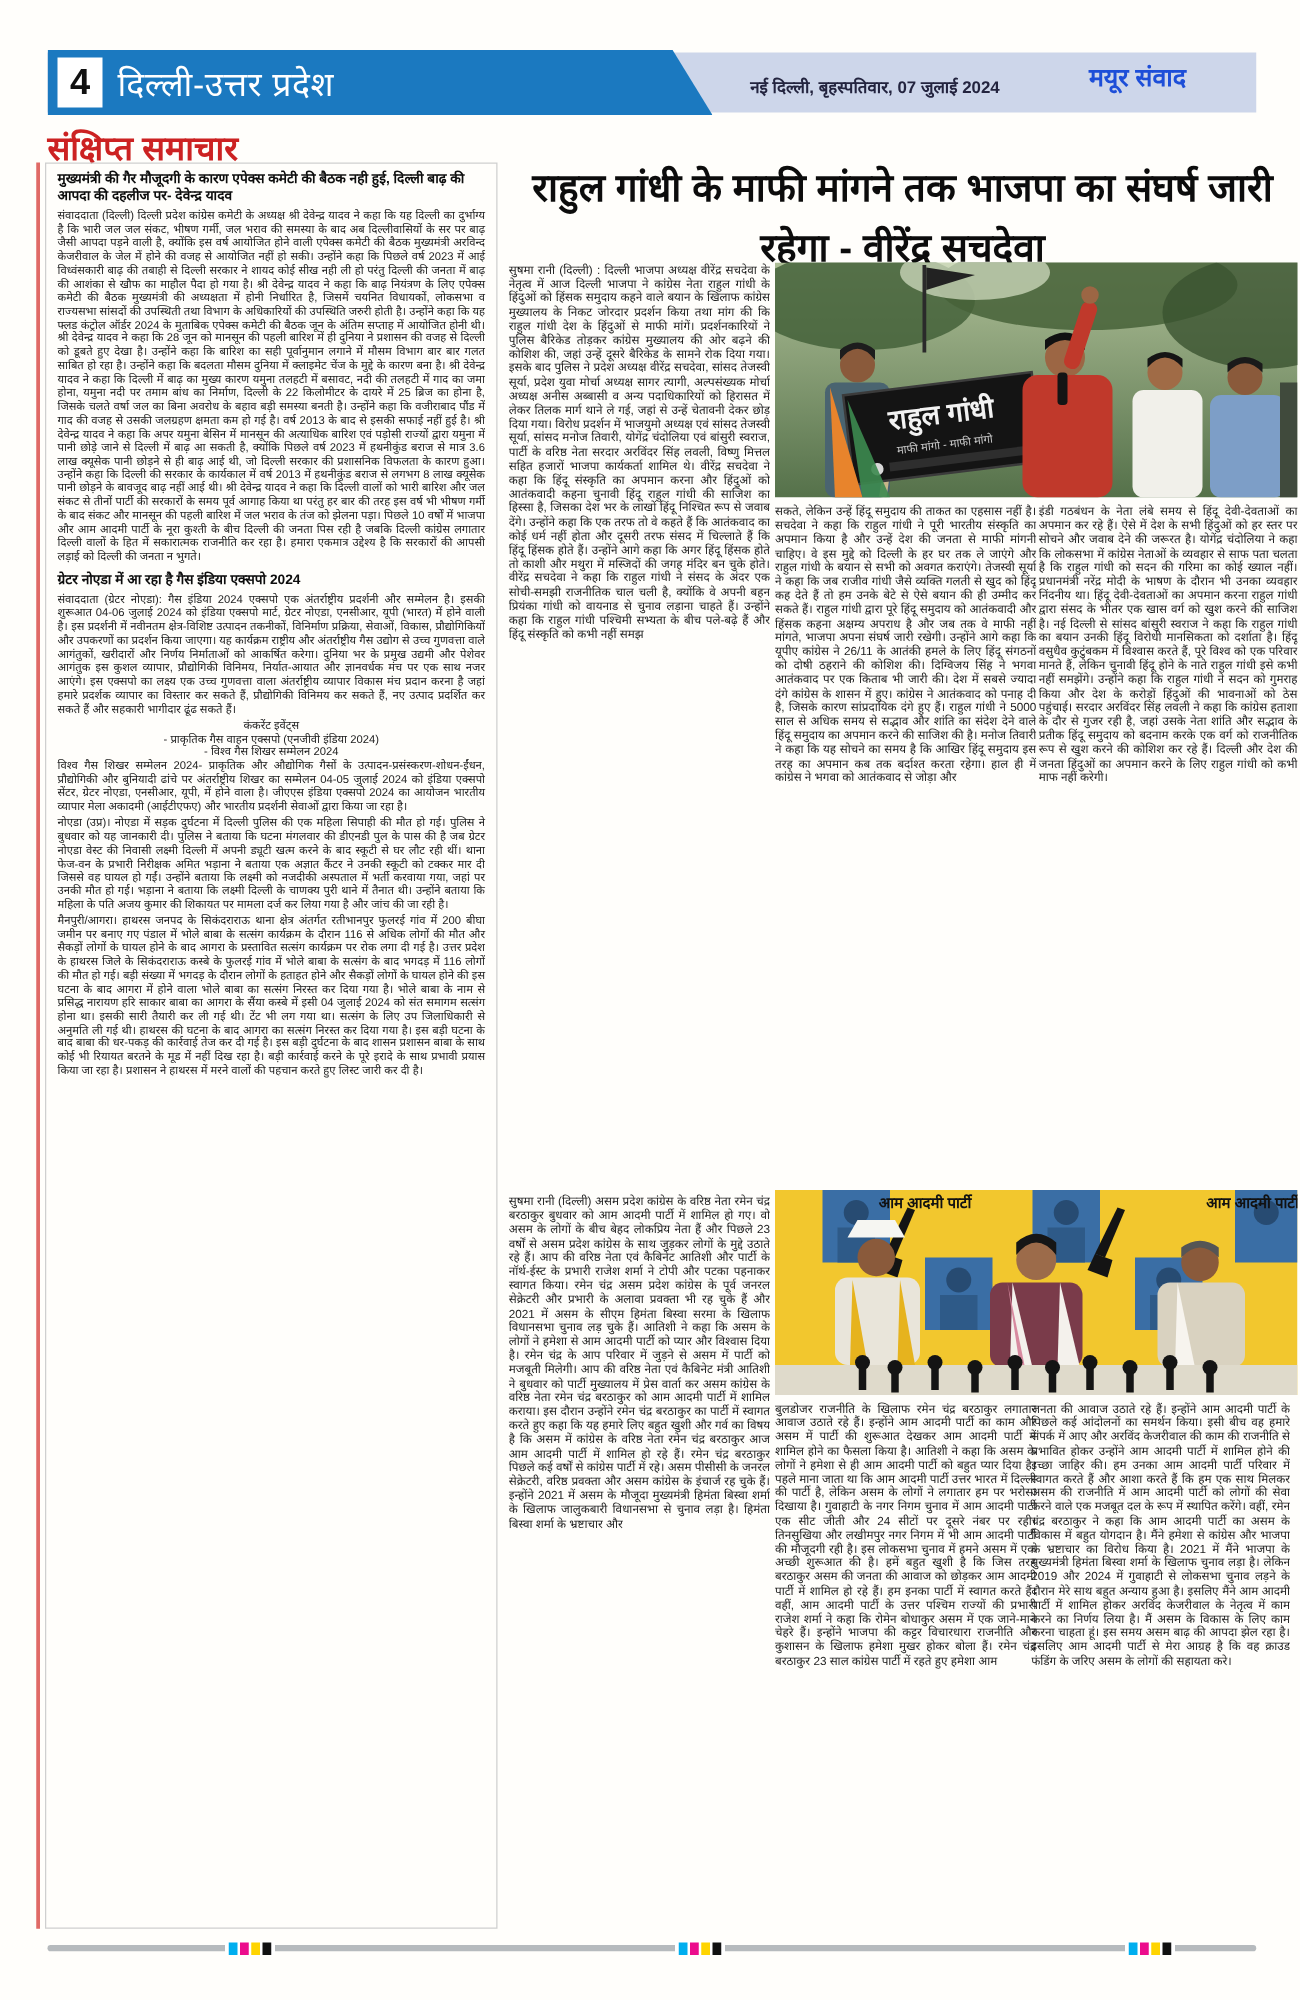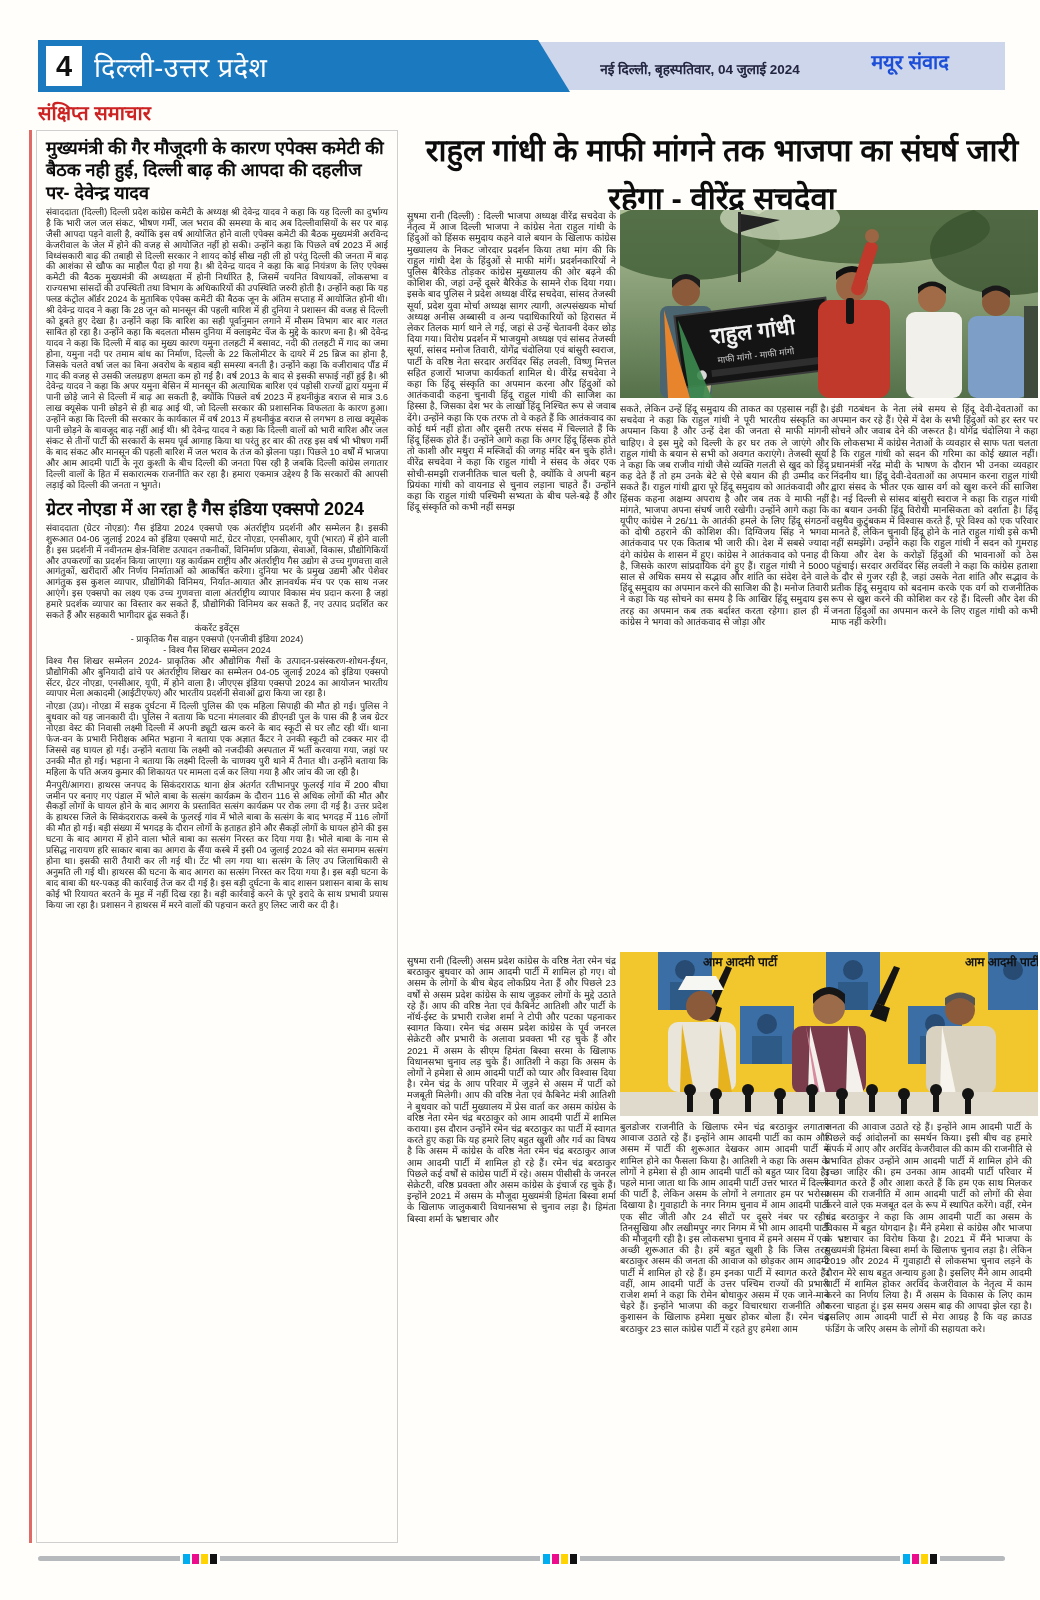--- a/index.html
+++ b/index.html
@@ -12,25 +12,25 @@
         clip-path:polygon(0 0,94% 0,100% 100%,0 100%);display:flex;align-items:center;padding-left:8px;box-sizing:border-box;}
   .mast-pageno{width:36px;height:40px;background:#ffffff;color:#111;font-size:29px;font-weight:bold;
         display:flex;align-items:center;justify-content:center;margin-right:12px;}
   .mast-section{color:#ffffff;font-size:27px;font-weight:normal;letter-spacing:.5px;}
   .mast-date{position:absolute;left:555px;top:60px;width:290px;text-align:center;font-size:13.5px;
         font-weight:bold;color:#23243f;}
   .mast-brand{position:absolute;left:815px;top:48px;width:190px;text-align:center;font-size:20px;
         font-weight:bold;color:#1d4ed8;}
 
   
-  .briefs-label{position:absolute;left:38px;top:99px;font-size:20px;font-weight:bold;color:#cc2222;}
+  .briefs-label{position:absolute;left:38px;top:99px;font-size:27px;font-weight:bold;color:#cc2222;}
   .briefs-redline{position:absolute;left:29px;top:130px;width:3px;height:1413px;background:#e06a66;}
   .briefs-box{position:absolute;left:36px;top:130px;width:362px;height:1413px;border:1px solid #cfcfcf;
         box-sizing:border-box;padding:6px 9px;overflow:hidden;}
-  .brief-hl{font-size:18px;font-weight:bold;line-height:1.24;margin:7px 0 3px 0;color:#0d0d0d;}
+  .brief-hl{font-size:11px;font-weight:bold;line-height:1.24;margin:7px 0 3px 0;color:#0d0d0d;}
   .brief-hl.first{margin-top:0;}
   .brief-body{font-size:9px;line-height:10.9px;text-align:justify;margin:0 0 2px 0;color:#222;}
   .brief-ev{font-size:9px;line-height:10.9px;margin:0;color:#222;text-align:center;}
 
   
   .a-headline{position:absolute;text-align:center;font-weight:bold;color:#0c0c0c;}
   .a1-headline{left:406px;top:106px;width:632px;height:100px;font-size:31px;line-height:48px;}
   .a2-headline{left:406px;top:850px;width:632px;height:98px;font-size:31px;line-height:48px;}
   .news-col{position:absolute;font-size:9.4px;line-height:11.2px;text-align:justify;overflow:hidden;color:#1c1c1c;}
   .a1c1{left:407px;top:210px;width:209px;height:633px;}
@@ -52,21 +52,21 @@
 </head>
 <body>
 
 <div class="page">
 
   <div class="mast-strip"></div>
   <div class="mast-banner">
     <div class="mast-pageno">4</div>
     <div class="mast-section">दिल्ली-उत्तर प्रदेश</div>
   </div>
-  <div class="mast-date">नई दिल्ली, बृहस्पतिवार, 04 जुलाई 2024</div>
+  <div class="mast-date">नई दिल्ली, बृहस्पतिवार, 07 जुलाई 2024</div>
   <div class="mast-brand">मयूर संवाद</div>
 
   <div class="briefs-label">संक्षिप्त समाचार</div>
   <div class="briefs-redline"></div>
   <div class="briefs-box">
     <h3 class="brief-hl first">मुख्यमंत्री की गैर मौजूदगी के कारण एपेक्स कमेटी की बैठक नही हुई, दिल्ली बाढ़ की आपदा की दहलीज पर- देवेन्द्र यादव</h3>
     <p class="brief-body">संवाददाता (दिल्ली) दिल्ली प्रदेश कांग्रेस कमेटी के अध्यक्ष श्री देवेन्द्र यादव ने कहा कि यह दिल्ली का दुर्भाग्य है कि भारी जल जल संकट, भीषण गर्मी, जल भराव की समस्या के बाद अब दिल्लीवासियों के सर पर बाढ़ जैसी आपदा पड़ने वाली है, क्योंकि इस वर्ष आयोजित होने वाली एपेक्स कमेटी की बैठक मुख्यमंत्री अरविन्द केजरीवाल के जेल में होने की वजह से आयोजित नहीं हो सकी। उन्होंने कहा कि पिछले वर्ष 2023 में आई विध्वंसकारी बाढ़ की तबाही से दिल्ली सरकार ने शायद कोई सीख नही ली हो परंतु दिल्ली की जनता में बाढ़ की आशंका से खौफ का माहौल पैदा हो गया है। श्री देवेन्द्र यादव ने कहा कि बाढ़ नियंत्रण के लिए एपेक्स कमेटी की बैठक मुख्यमंत्री की अध्यक्षता में होनी निर्धारित है, जिसमें चयनित विधायकों, लोकसभा व राज्यसभा सांसदों की उपस्थिती तथा विभाग के अधिकारियों की उपस्थिति जरुरी होती है। उन्होंने कहा कि यह फ्लड कंट्रोल ऑर्डर 2024 के मुताबिक एपेक्स कमेटी की बैठक जून के अंतिम सप्ताह में आयोजित होनी थी। श्री देवेन्द्र यादव ने कहा कि 28 जून को मानसून की पहली बारिश में ही दुनिया ने प्रशासन की वजह से दिल्ली को डूबते हुए देखा है। उन्होंने कहा कि बारिश का सही पूर्वानुमान लगाने में मौसम विभाग बार बार गलत साबित हो रहा है। उन्होंने कहा कि बदलता मौसम दुनिया में क्लाइमेट चेंज के मुद्दे के कारण बना है। श्री देवेन्द्र यादव ने कहा कि दिल्ली में बाढ़ का मुख्य कारण यमुना तलहटी में बसावट, नदी की तलहटी में गाद का जमा होना, यमुना नदी पर तमाम बांध का निर्माण, दिल्ली के 22 किलोमीटर के दायरे में 25 ब्रिज का होना है, जिसके चलते वर्षा जल का बिना अवरोध के बहाव बड़ी समस्या बनती है। उन्होंने कहा कि वजीराबाद पौंड में गाद की वजह से उसकी जलग्रहण क्षमता कम हो गई है। वर्ष 2013 के बाद से इसकी सफाई नहीं हुई है। श्री देवेन्द्र यादव ने कहा कि अपर यमुना बेसिन में मानसून की अत्याधिक बारिश एवं पड़ोसी राज्यों द्वारा यमुना में पानी छोड़े जाने से दिल्ली में बाढ़ आ सकती है, क्योंकि पिछले वर्ष 2023 में हथनीकुंड बराज से मात्र 3.6 लाख क्यूसेक पानी छोड़ने से ही बाढ़ आई थी, जो दिल्ली सरकार की प्रशासनिक विफलता के कारण हुआ। उन्होंने कहा कि दिल्ली की सरकार के कार्यकाल में वर्ष 2013 में हथनीकुंड बराज से लगभग 8 लाख क्यूसेक पानी छोड़ने के बावजूद बाढ़ नहीं आई थी। श्री देवेन्द्र यादव ने कहा कि दिल्ली वालों को भारी बारिश और जल संकट से तीनों पार्टी की सरकारों के समय पूर्व आगाह किया था परंतु हर बार की तरह इस वर्ष भी भीषण गर्मी के बाद संकट और मानसून की पहली बारिश में जल भराव के तंज को झेलना पड़ा। पिछले 10 वर्षों में भाजपा और आम आदमी पार्टी के नूरा कुश्ती के बीच दिल्ली की जनता पिस रही है जबकि दिल्ली कांग्रेस लगातार दिल्ली वालों के हित में सकारात्मक राजनीति कर रहा है। हमारा एकमात्र उद्देश्य है कि सरकारों की आपसी लड़ाई को दिल्ली की जनता न भुगते।</p>
     <h3 class="brief-hl">ग्रेटर नोएडा में आ रहा है गैस इंडिया एक्सपो 2024</h3>
     <p class="brief-body">संवाददाता (ग्रेटर नोएडा): गैस इंडिया 2024 एक्सपो एक अंतर्राष्ट्रीय प्रदर्शनी और सम्मेलन है। इसकी शुरूआत 04-06 जुलाई 2024 को इंडिया एक्सपो मार्ट, ग्रेटर नोएडा, एनसीआर, यूपी (भारत) में होने वाली है। इस प्रदर्शनी में नवीनतम क्षेत्र-विशिष्ट उत्पादन तकनीकों, विनिर्माण प्रक्रिया, सेवाओं, विकास, प्रौद्योगिकियों और उपकरणों का प्रदर्शन किया जाएगा। यह कार्यक्रम राष्ट्रीय और अंतर्राष्ट्रीय गैस उद्योग से उच्च गुणवत्ता वाले आगंतुकों, खरीदारों और निर्णय निर्माताओं को आकर्षित करेगा। दुनिया भर के प्रमुख उद्यमी और पेशेवर आगंतुक इस कुशल व्यापार, प्रौद्योगिकी विनिमय, निर्यात-आयात और ज्ञानवर्धक मंच पर एक साथ नजर आएंगे। इस एक्सपो का लक्ष्य एक उच्च गुणवत्ता वाला अंतर्राष्ट्रीय व्यापार विकास मंच प्रदान करना है जहां हमारे प्रदर्शक व्यापार का विस्तार कर सकते हैं, प्रौद्योगिकी विनिमय कर सकते हैं, नए उत्पाद प्रदर्शित कर सकते हैं और सहकारी भागीदार ढूंढ सकते हैं।</p>
     <p class="brief-ev">कंकरेंट इवेंट्स</p>

